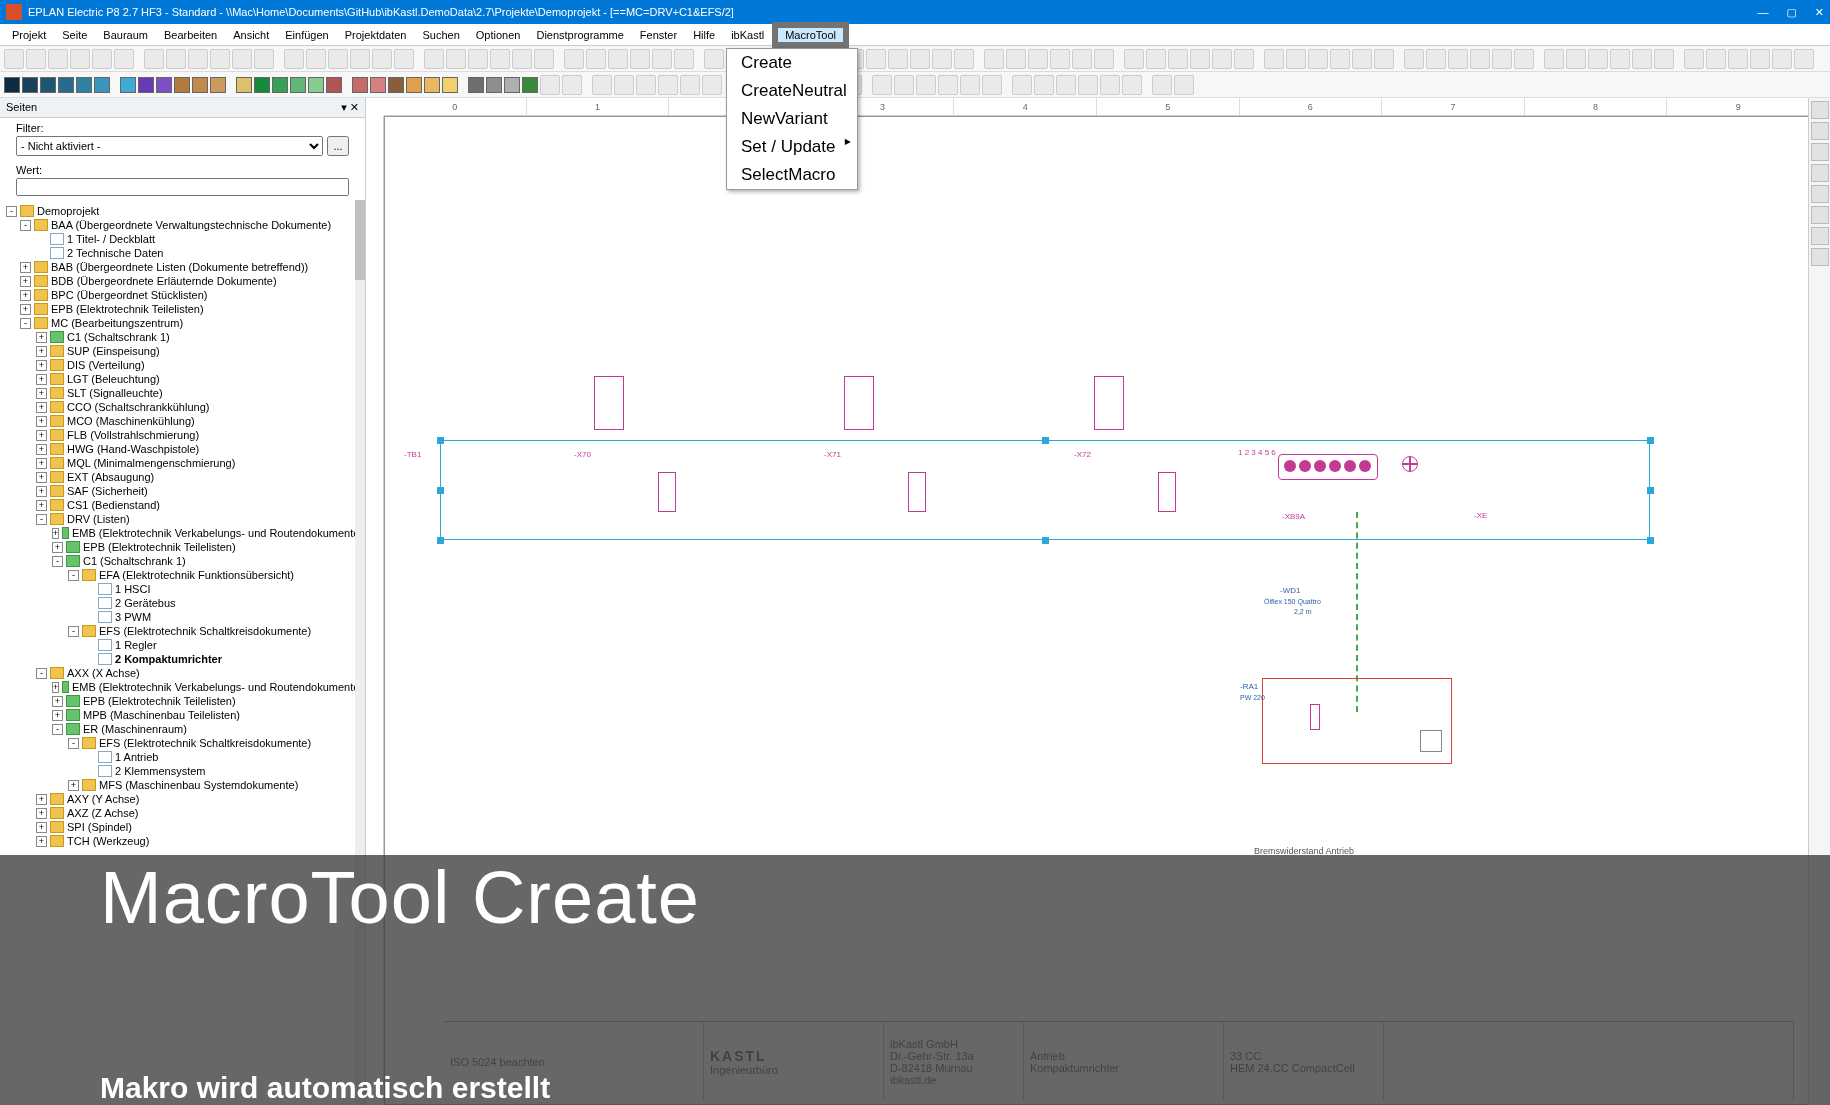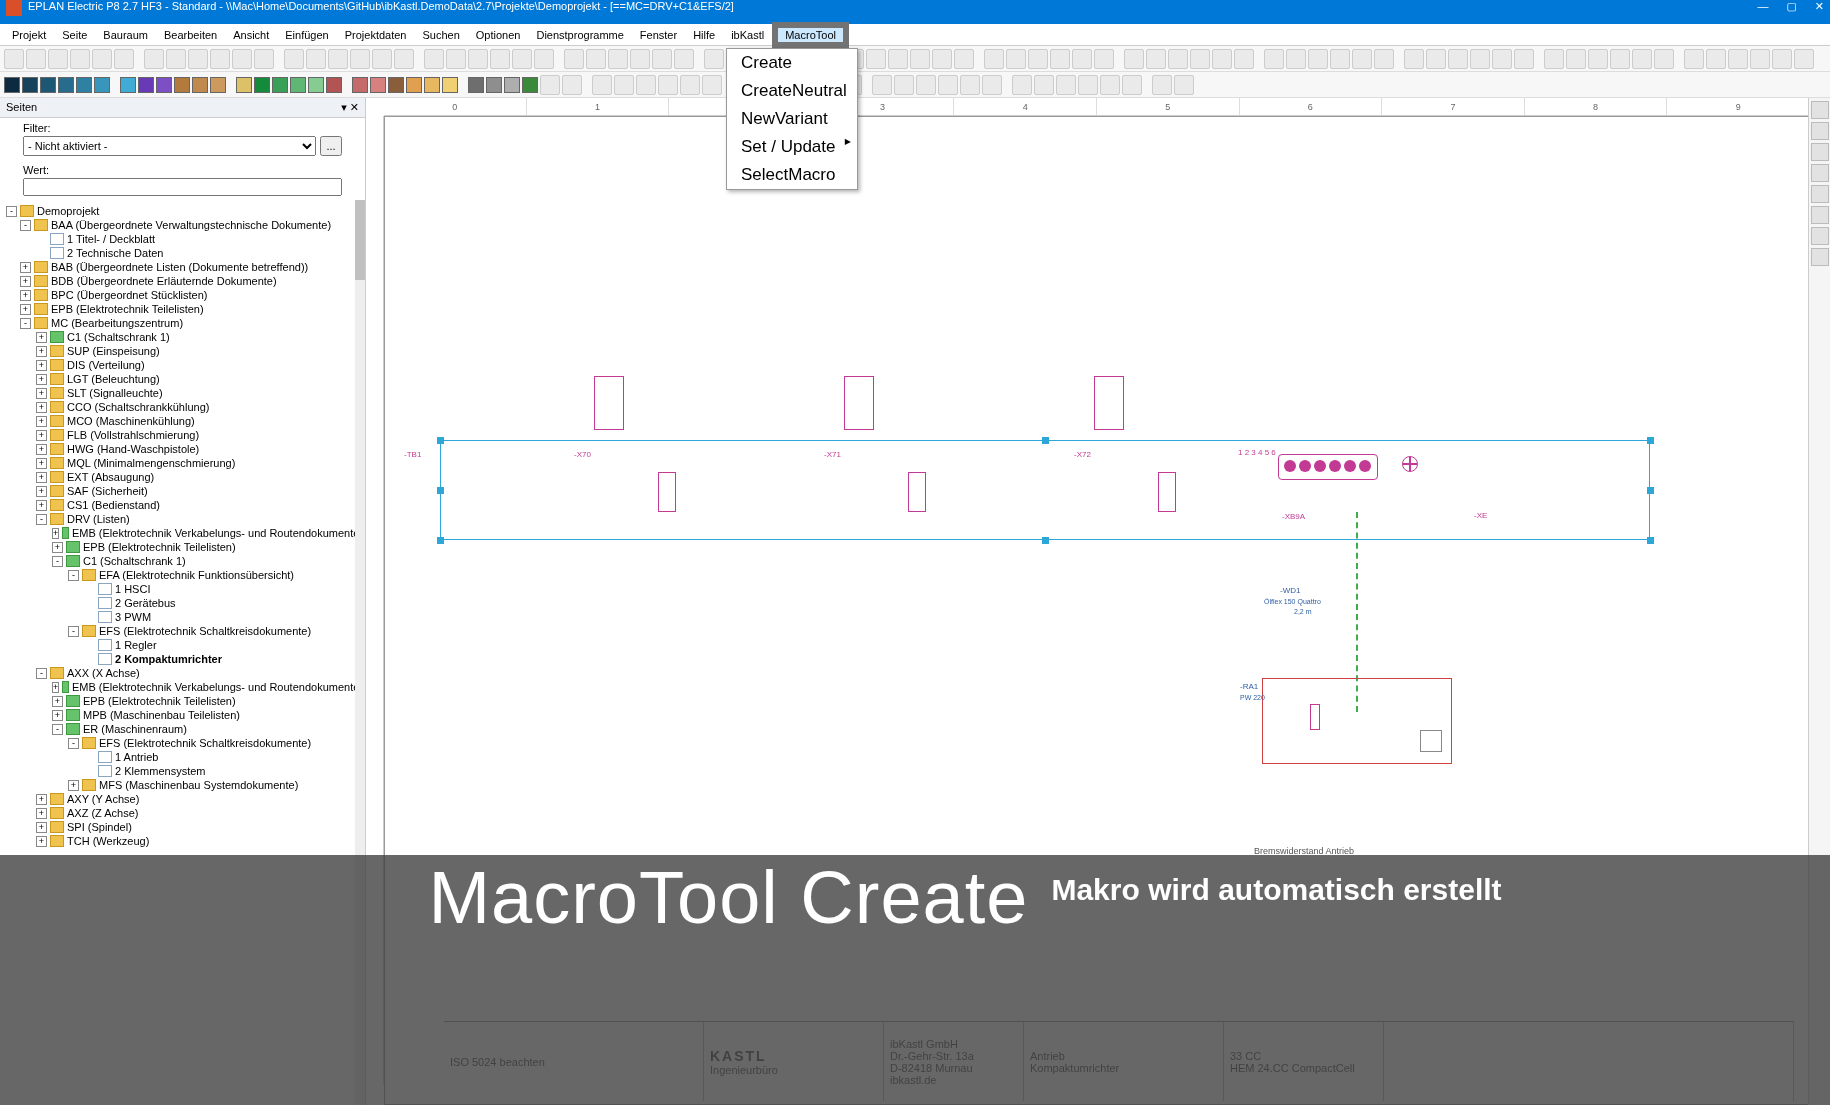--- a/index.html
+++ b/index.html
@@ -1,18 +1,18 @@
 <!DOCTYPE html>
 <html><head>
 <meta charset="utf-8">
 <style>
 * { margin: 0; padding: 0; box-sizing: border-box; font-family: "Segoe UI", Tahoma, sans-serif; font-size: 11px; }
 html, body { width: 1830px; height: 1105px; overflow: hidden; background: #f0f0f0; }
 
-.titlebar { height: 24px; background: #0078d7; color: #fff; display: flex; align-items: flex-start; padding: 0 6px; }
+.titlebar { height: 24px; background: #0078d7; color: #fff; display: flex; align-items: center; padding: 0 6px; }
 .titlebar .icon-app { width: 16px; height: 16px; background: #d94f2a; margin-right: 6px; }
 .titlebar .title { flex: 1; white-space: nowrap; overflow: hidden; }
 .titlebar .win-btns { display: flex; gap: 18px; font-size: 14px; }
 .titlebar .win-btns span { cursor: default; }
 
 .menubar { height: 22px; background: #fff; display: flex; align-items: center; padding: 0 4px; border-bottom: 1px solid #ccc; }
 .menubar .menu-item { padding: 2px 8px; cursor: default; }
 .menubar .menu-item.active { background: #cce8ff; border: 6px solid #737373; padding: 1px 7px; }
 
 .toolbar { height: 26px; background: #f7f7f7; border-bottom: 1px solid #ddd; display: flex; align-items: center; padding: 0 4px; gap: 2px; }
@@ -22,21 +22,21 @@
 
 .dropdown { position: absolute; top: 48px; left: 726px; width: 132px; background: #fff; border: 1px solid #999; box-shadow: 2px 2px 4px rgba(0,0,0,0.3); z-index: 100; }
 .dropdown-item { padding: 4px 14px; cursor: default; font-size: 17px; position: relative; }
 .dropdown-item.has-sub::after { content: "▶"; position: absolute; right: 6px; font-size: 8px; }
 
 .main { display: flex; height: calc(100% - 24px - 22px - 26px - 26px); }
 
 .side-panel { width: 366px; background: #fff; border-right: 1px solid #ccc; display: flex; flex-direction: column; }
 .panel-header { background: #eef2f6; padding: 3px 6px; border-bottom: 1px solid #ccc; display: flex; justify-content: space-between; }
 .panel-header .close-x { cursor: default; }
-.filter-row { padding: 4px 23px; }
+.filter-row { padding: 4px 16px; }
 .filter-row label { display: block; margin-bottom: 2px; }
 .filter-controls { display: flex; gap: 4px; }
 .filter-controls select { flex: 1; height: 20px; }
 .filter-controls button { width: 22px; height: 20px; }
 .filter-row input { width: 100%; height: 18px; }
 
 .tree { flex: 1; overflow: auto; padding: 4px 2px; position: relative; }
 .tree-node { white-space: nowrap; padding: 1px 0 1px 4px; display: flex; align-items: center; gap: 3px; }
 .tree-node .expander { width: 11px; height: 11px; border: 1px solid #888; background: #fff; text-align: center; line-height: 9px; font-size: 9px; }
 .tree-node .node-icon { width: 14px; height: 12px; background: #f0c34e; border: 1px solid #c79a1e; }
@@ -68,21 +68,21 @@
 
 .dots-row { position: absolute; display: flex; gap: 3px; }
 .dot { width: 12px; height: 12px; border-radius: 50%; background: #c23a94; }
 .dot-num { position: absolute; display: flex; gap: 8px; font-size: 8px; color: #c23a94; }
 .cross { position: absolute; width: 14px; height: 14px; }
 .cross::before, .cross::after { content: ""; position: absolute; background: #c23a94; }
 .cross::before { top: 6px; left: 0; width: 14px; height: 2px; }
 .cross::after { left: 6px; top: 0; width: 2px; height: 14px; }
 .circ { position: absolute; width: 16px; height: 16px; border: 1px solid #c23a94; border-radius: 50%; }
 
-.overlay { position: absolute; left: 0; right: 0; bottom: 0; height: 250px; background: rgba(60,60,60,0.78); color: #fff; display: flex; flex-direction: row; justify-content: center; padding-left: 100px; gap: 23px; }
+.overlay { position: absolute; left: 0; right: 0; bottom: 0; height: 250px; background: rgba(60,60,60,0.78); color: #fff; display: flex; flex-direction: column; justify-content: space-between; padding-left: 100px; gap: 23px; }
 .overlay h1 { font-size: 74px; font-weight: 300; letter-spacing: 1px; }
 .overlay h2 { font-size: 30px; font-weight: 700; margin-top: 18px; }
 
 .right-tools { position: absolute; right: 0; top: 98px; width: 22px; background: #f5f5f5; border-left: 1px solid #ccc; bottom: 0; }
 .right-tools div { width: 18px; height: 18px; margin: 3px auto; background: #e2e2e2; border: 1px solid #bbb; }
 .title-block { position: absolute; bottom: 4px; left: 60px; right: 20px; height: 80px; border-top: 1px solid #999; display:flex; }
 .title-block .tb-cell { border-right:1px solid #bbb; padding:2px 6px; font-size:9px; color:#555; display:flex; flex-direction:column; justify-content:center; }
 </style>
 </head>
 <body>

